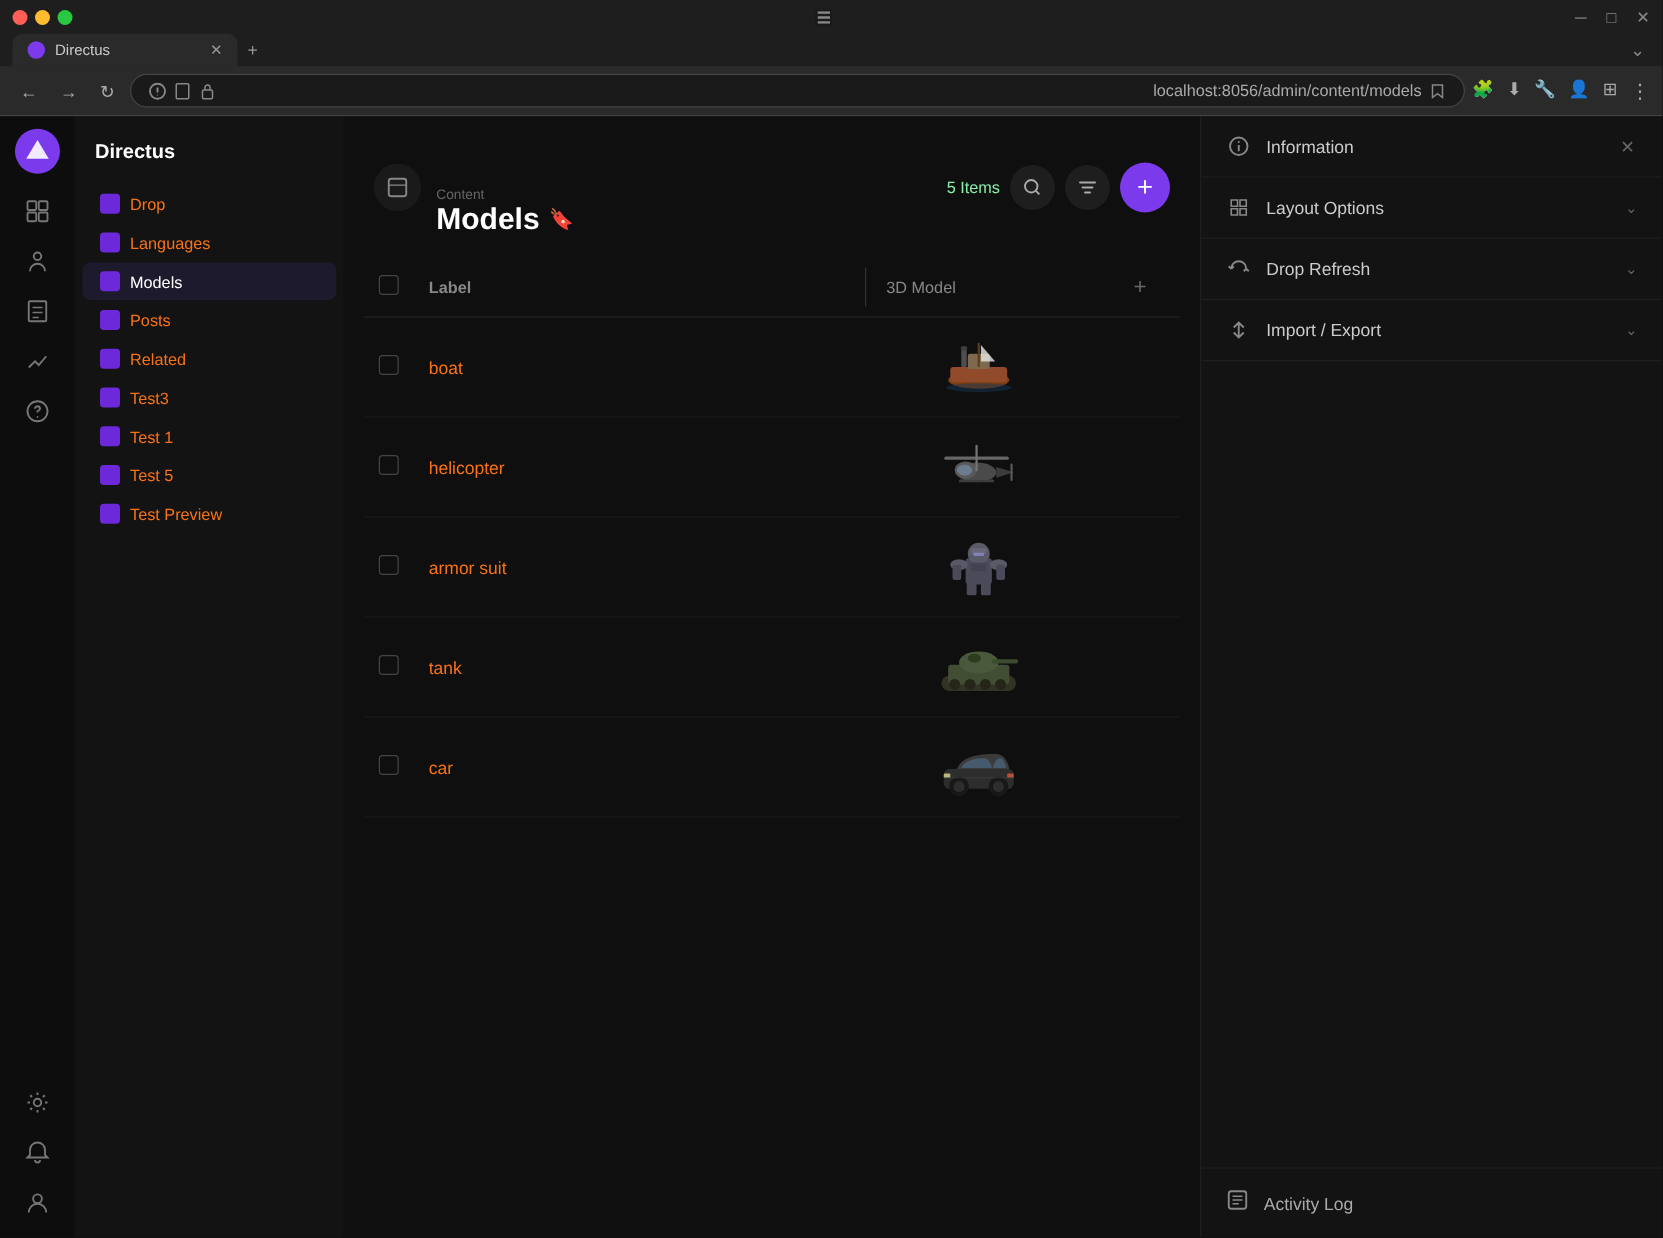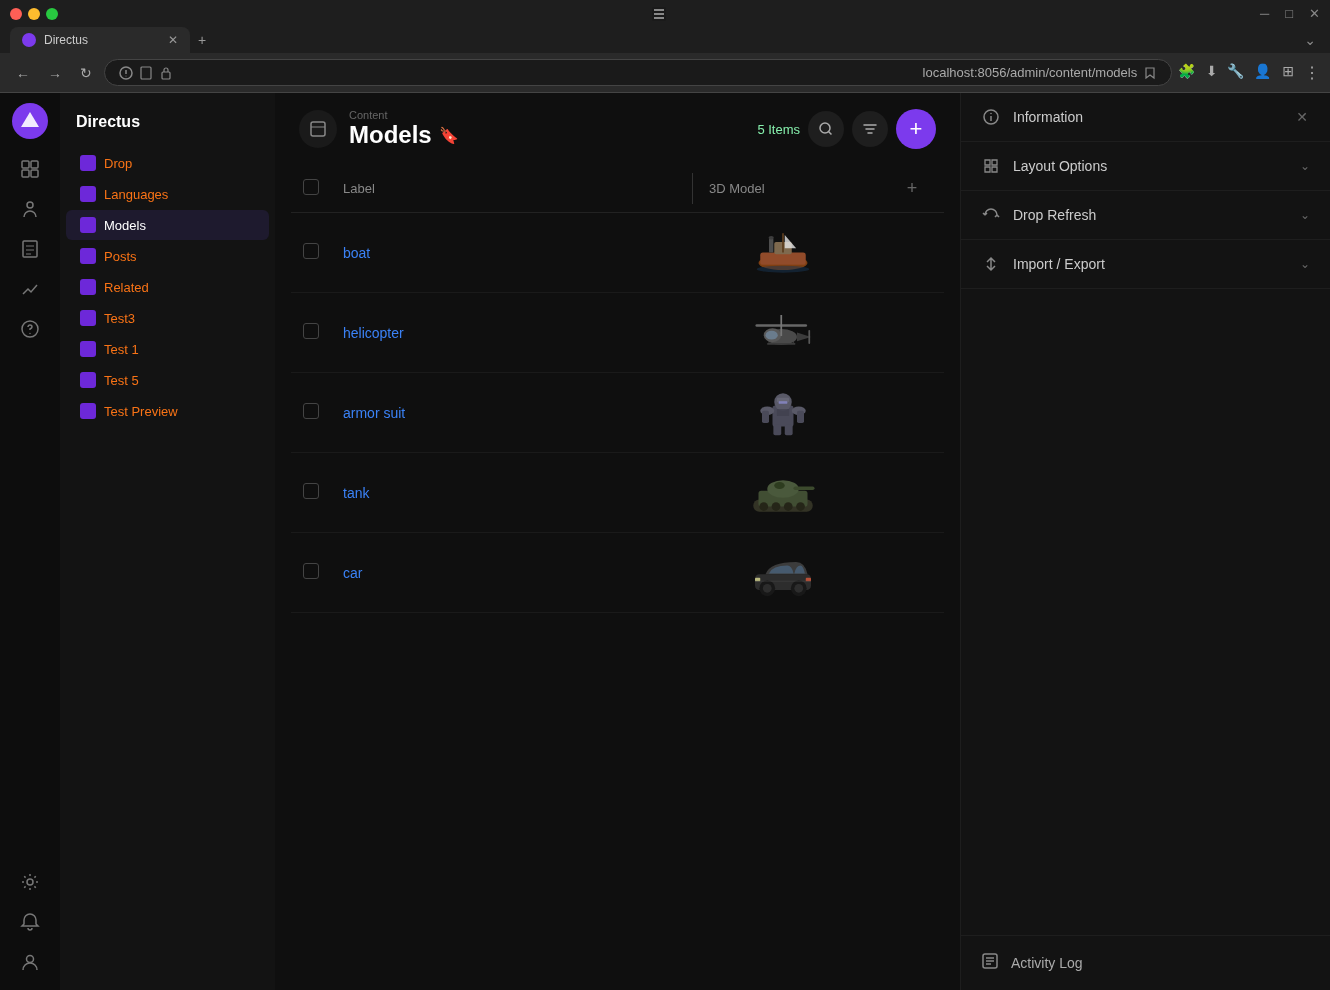--- a/index.html
+++ b/index.html
@@ -34,39 +34,39 @@
     .nav-sidebar-header { padding: 8px 16px; font-size: 16px; font-weight: 600; color: #fff; margin-bottom: 8px; }
     .nav-item { display: flex; align-items: center; gap: 8px; padding: 7px 14px; cursor: pointer; color: #f97316; border-radius: 6px; margin: 1px 6px; }
     .nav-item.active { background: #1e1a2e; color: #fff; }
     .nav-item-icon { width: 16px; height: 16px; background: #6d28d9; border-radius: 3px; flex-shrink: 0; }
     .nav-item-label { font-size: 13px; }
 
     
     .main-content { flex: 1; background: #0f0f0f; display: flex; flex-direction: column; overflow: hidden; }
     .content-header { display: flex; align-items: center; padding: 16px 24px; gap: 12px; }
     .content-icon { width: 38px; height: 38px; background: #1a1a1a; border-radius: 50%; display: flex; align-items: center; justify-content: center; color: #888; font-size: 16px; }
-    .content-title-area { flex: 1; }
+    .content-title-area { flex: 1; margin-top: 41px; }
     .content-breadcrumb { font-size: 11px; color: #666; }
     .content-title { font-size: 24px; font-weight: 700; color: #fff; display: flex; align-items: center; gap: 8px; }
     .content-bookmark { color: #666; font-size: 16px; cursor: pointer; }
     .header-actions { display: flex; align-items: center; gap: 8px; }
     .items-count { color: #86efac; font-size: 13px; }
     .action-btn { width: 36px; height: 36px; border-radius: 50%; border: none; background: #1e1e1e; color: #aaa; display: flex; align-items: center; justify-content: center; cursor: pointer; font-size: 16px; }
     .add-btn { width: 40px; height: 40px; border-radius: 50%; border: none; background: #7c3aed; color: #fff; display: flex; align-items: center; justify-content: center; cursor: pointer; font-size: 22px; }
 
     
     .table-area { flex: 1; overflow-y: auto; padding: 0 16px; }
     .table-header { display: flex; align-items: center; border-bottom: 1px solid #222; padding: 8px 12px; }
     .col-checkbox { width: 40px; flex-shrink: 0; }
-    .col-label { flex: 1; color: #888; font-size: 13px; font-weight: 400; padding: 8px 0; }
+    .col-label { flex: 1; color: #888; font-size: 13px; font-weight: 700; padding: 8px 0; }
     .col-model { width: 200px; color: #888; font-size: 13px; font-weight: 500; border-left: 1px solid #333; padding: 8px 16px; }
     .col-add { width: 40px; color: #666; font-size: 18px; cursor: pointer; text-align: center; }
     .table-row { display: flex; align-items: center; border-bottom: 1px solid #1a1a1a; padding: 4px 12px; min-height: 72px; }
     .row-checkbox { width: 40px; flex-shrink: 0; }
-    .row-label { flex: 1; color: #3b82f6; font-size: 14px; }
+    .row-label { flex: 1; color: #f97316; font-size: 14px; }
     .row-model { width: 200px; padding: 8px 16px; display: flex; align-items: center; }
 
     
     .checkbox { width: 16px; height: 16px; border: 1px solid #444; border-radius: 3px; background: transparent; cursor: pointer; appearance: none; -webkit-appearance: none; }
     .checkbox:checked { background: #7c3aed; border-color: #7c3aed; }
 
     
     .right-panel { width: 370px; background: #131313; border-left: 1px solid #1e1e1e; display: flex; flex-direction: column; }
     .panel-section { border-bottom: 1px solid #1e1e1e; }
     .panel-section-header { display: flex; align-items: center; padding: 14px 20px; cursor: pointer; gap: 12px; }

